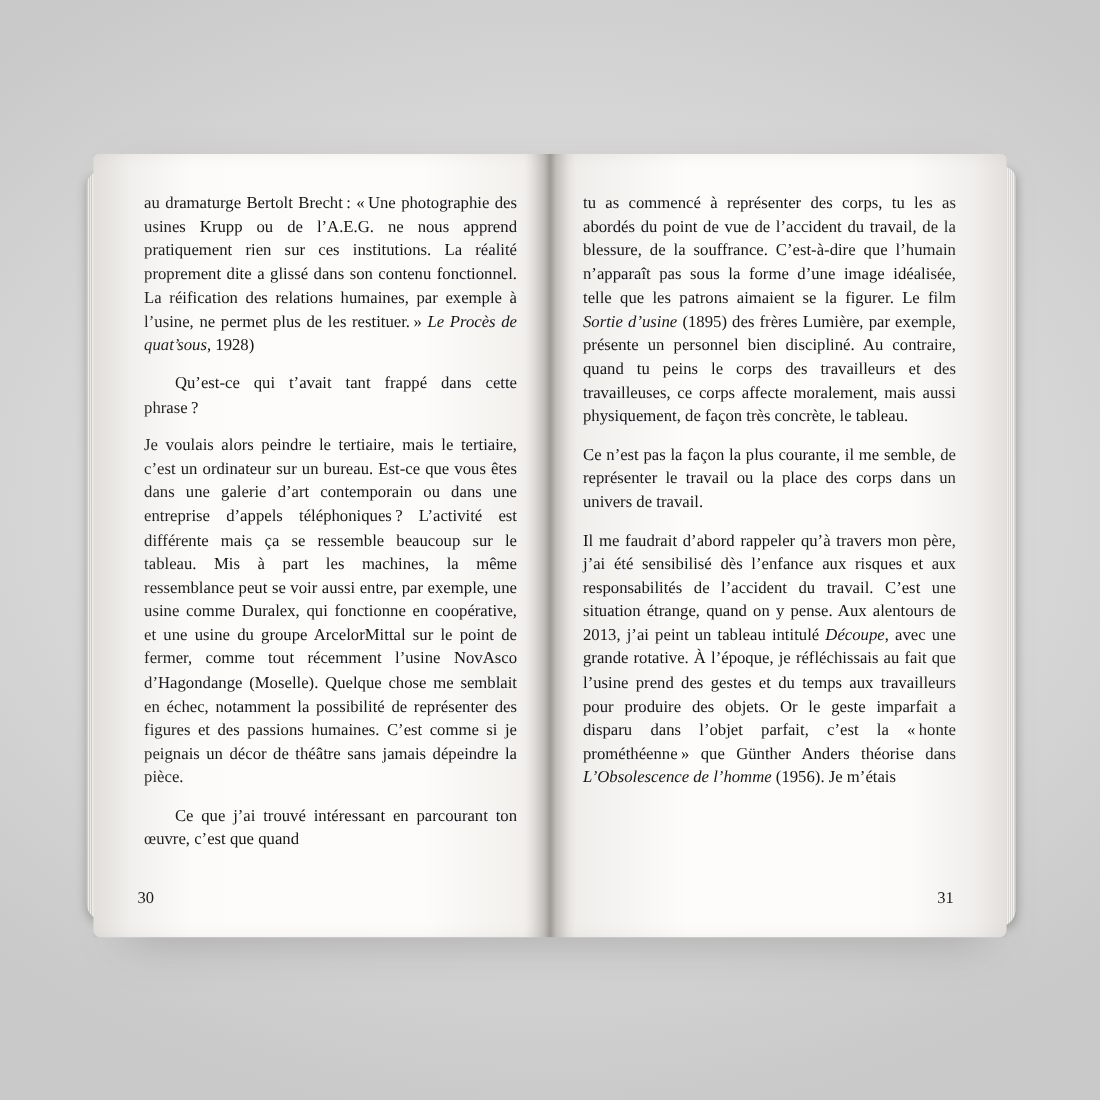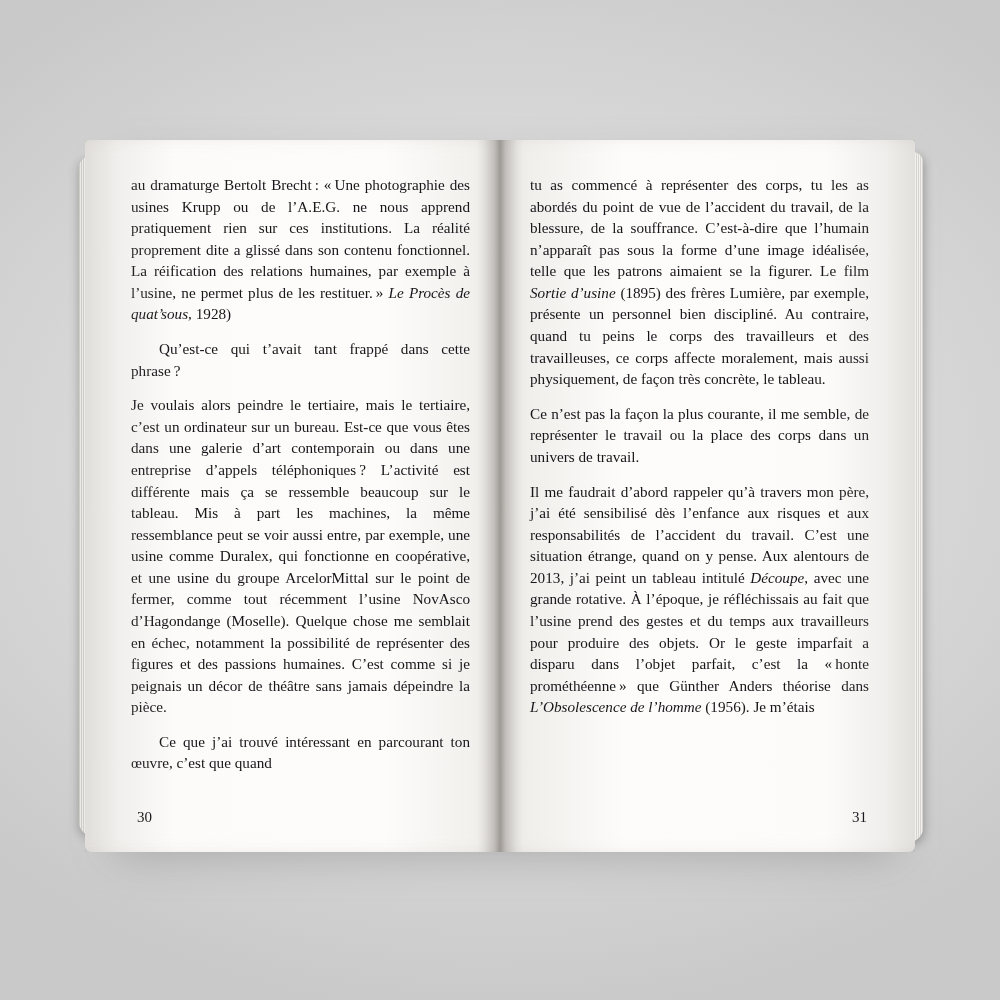--- a/index.html
+++ b/index.html
@@ -135,21 +135,21 @@
     margin-bottom: 13px;
   }
   .it { font-style: italic; }
 
   .folio {
     position: absolute;
     bottom: 26px;
     font-size: 15px;
     color: #1a1a1e;
   }
-  .folio-left { left: 52px; }
+  .folio-left { left: 40px; }
   .folio-right { right: 48px; margin-top: 44px; }
 
   
   .sheen-left, .sheen-right {
     position: absolute;
     top: 0; bottom: 0;
     width: 90px;
     pointer-events: none;
   }
   .sheen-left { left: 0; background: linear-gradient(to right, rgba(170,165,160,0.22), rgba(255,255,255,0)); }

